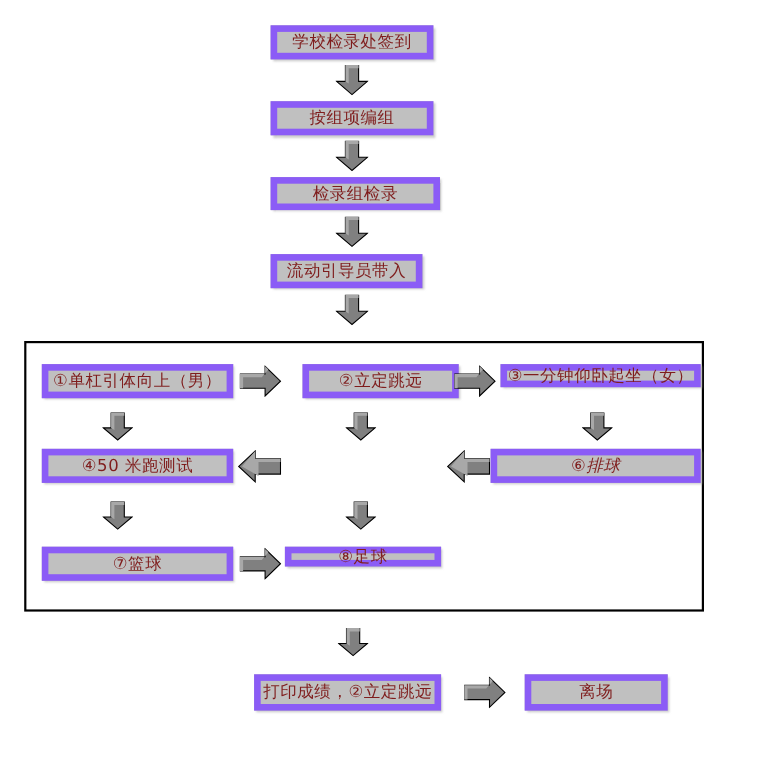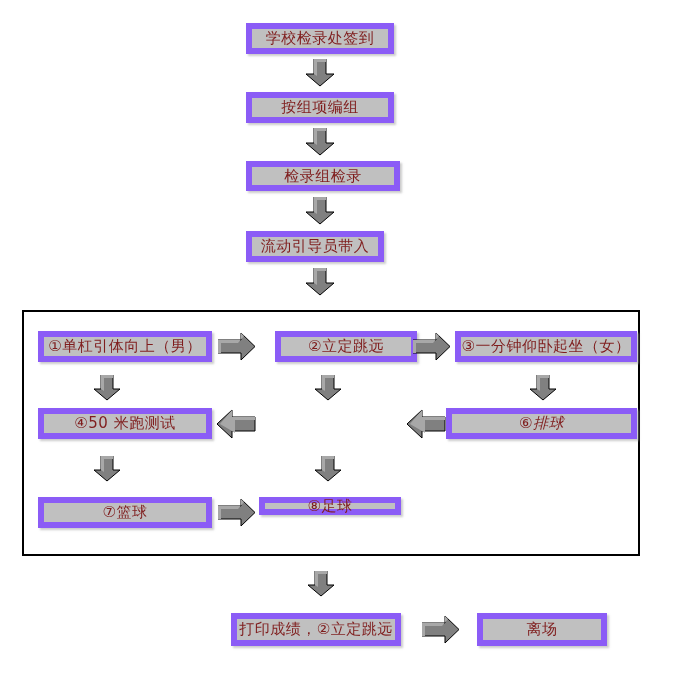--- a/index.html
+++ b/index.html
@@ -117,21 +117,21 @@
     <span>②立定跳远</span>
   </div>
 
   <div class="arrow" style="left:413px; top:332px; width:38px; height:29px;">
     <svg width="38" height="29" viewBox="0 0 38 29">
       <polygon points="0,8 23,8 23,1 37,14.5 23,28 23,21 0,21" fill="#808080" stroke="#000000" stroke-width="1"></polygon>
       <polygon points="0,8 23,8 23,1 26,4 20,11 3,11 3,21 0,21" fill="#a8a8a8" stroke="none"></polygon>
     </svg>
   </div>
 
-  <div class="box" style="left:455px; top:331px; width:182px; height:31px;">
+  <div class="box" style="left:455px; top:331px; width:182px; height:21px;">
     <span>③一分钟仰卧起坐（女）</span>
   </div>
 
   <div class="arrow" style="left:93px; top:375px; width:28px; height:26px;">
     <svg width="28" height="26" viewBox="0 0 28 26">
       <polygon points="8,0 20,0 20,14 27,14 14,25 1,14 8,14" fill="#808080" stroke="#000000" stroke-width="1"></polygon>
       <polygon points="8,0 20,0 20,3 11,3 11,16 8,14" fill="#a8a8a8" stroke="none"></polygon>
     </svg>
   </div>
 

